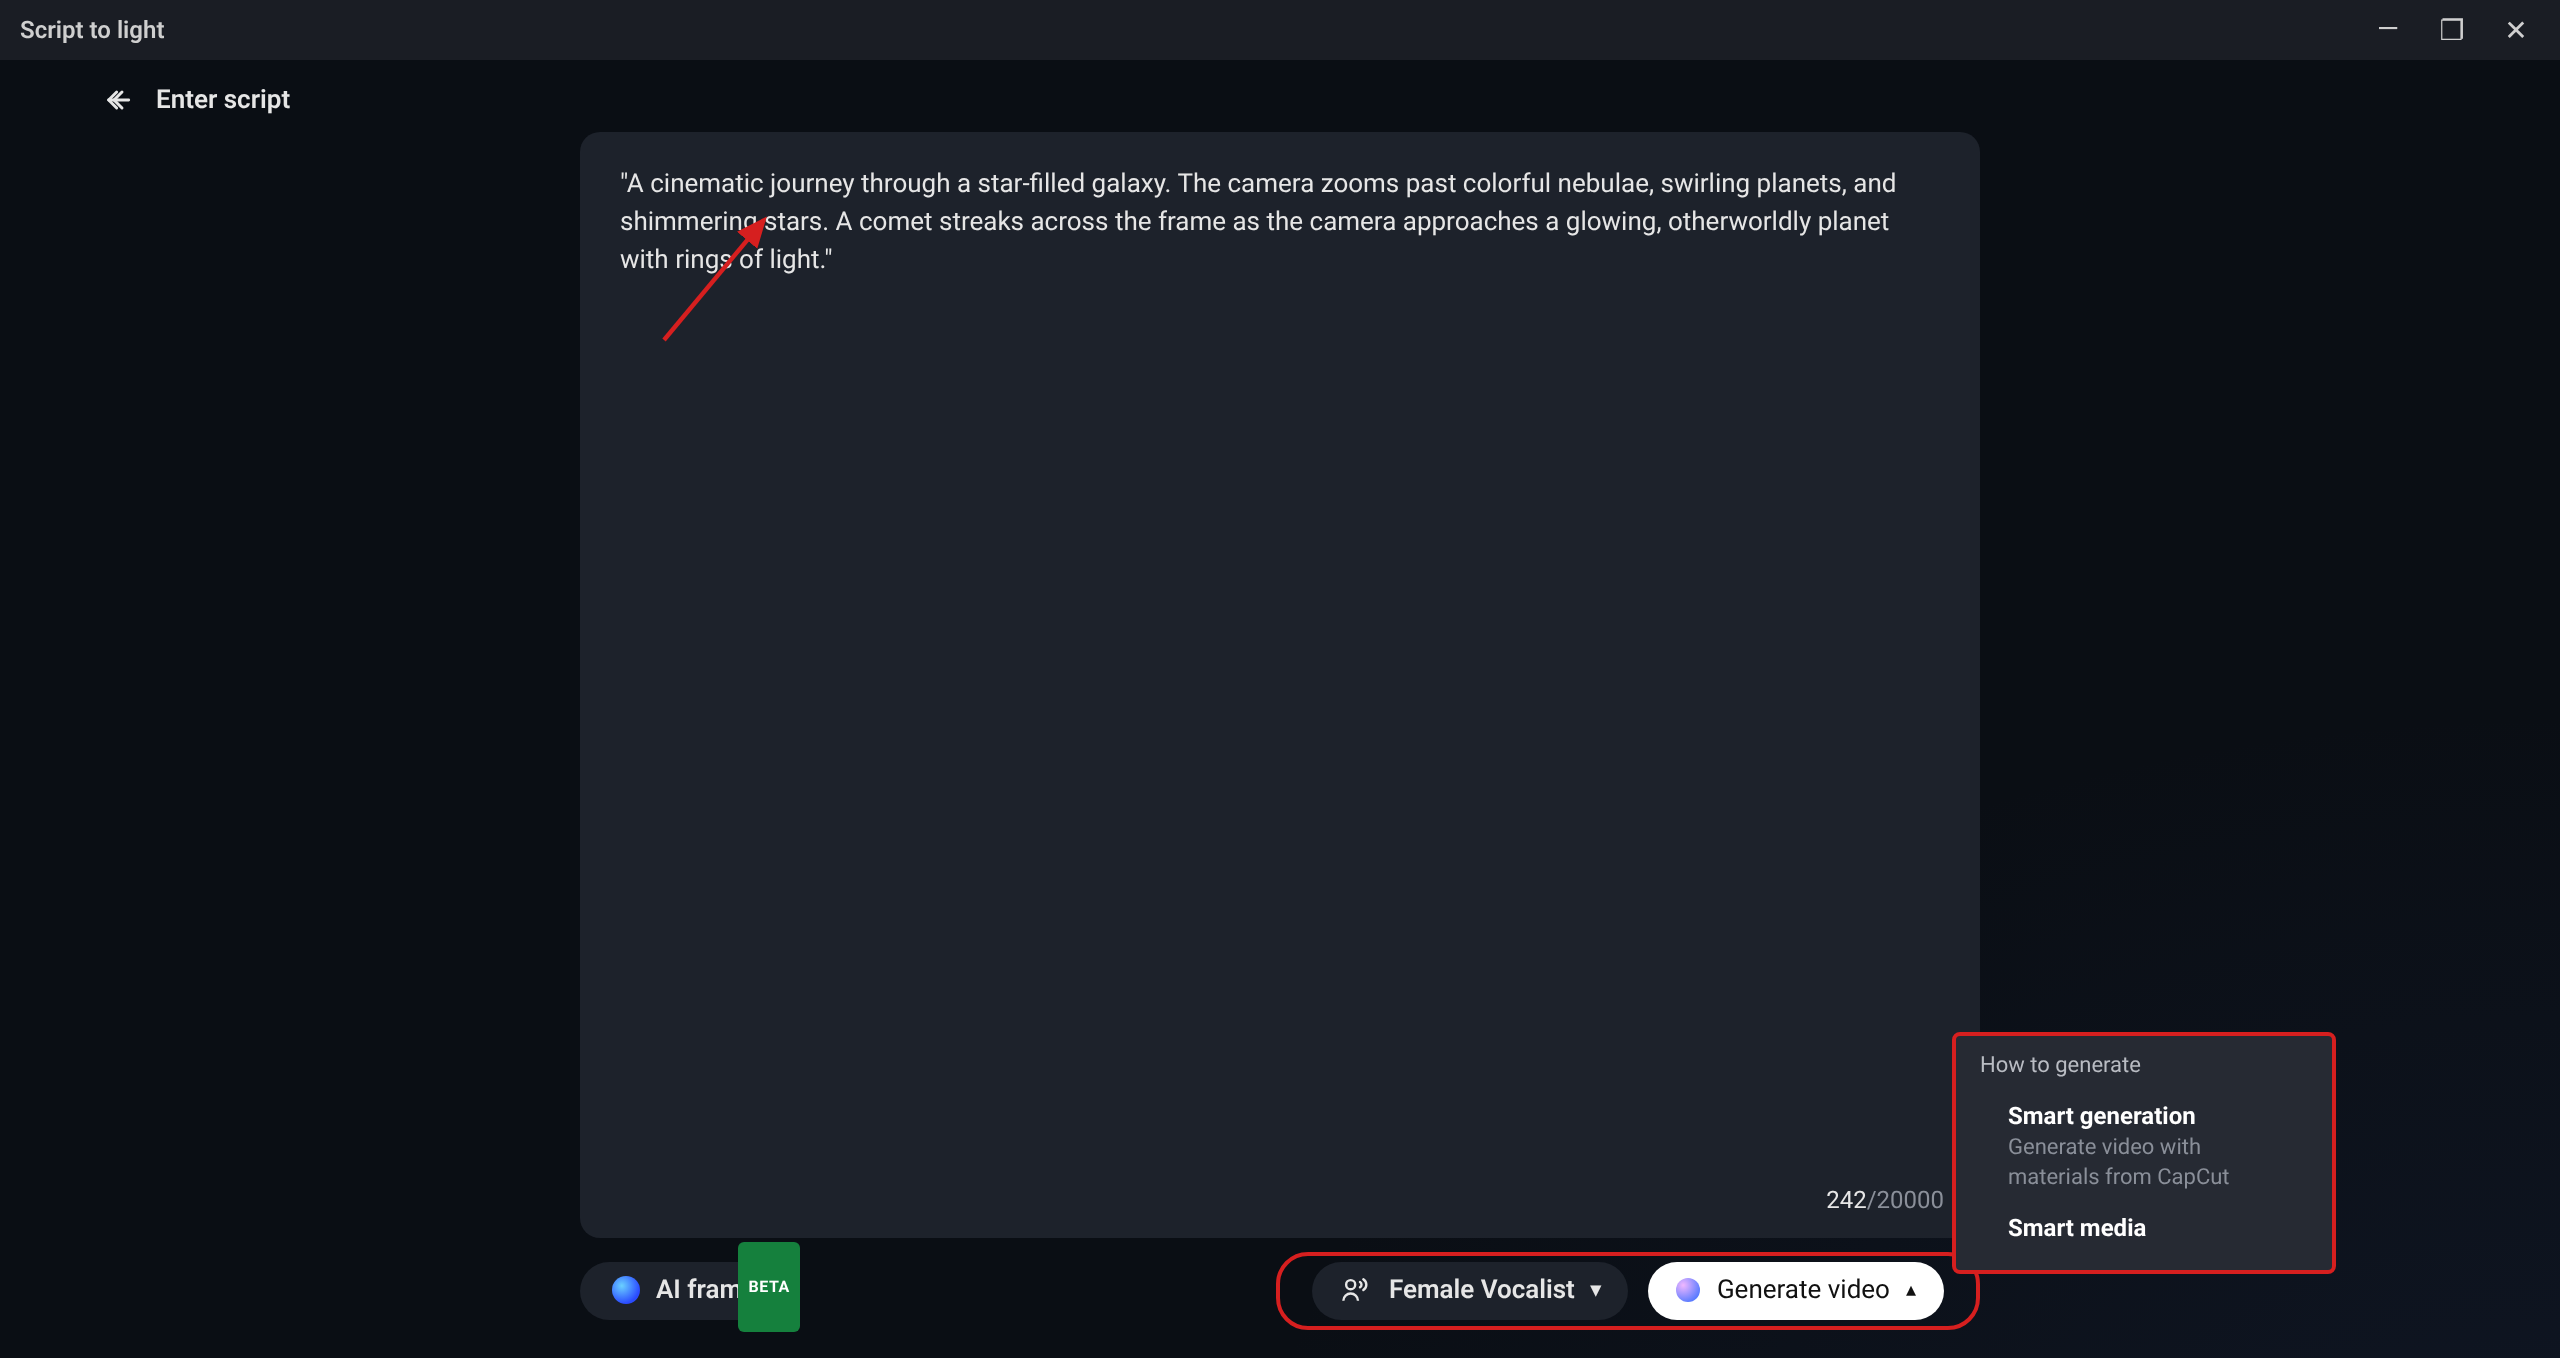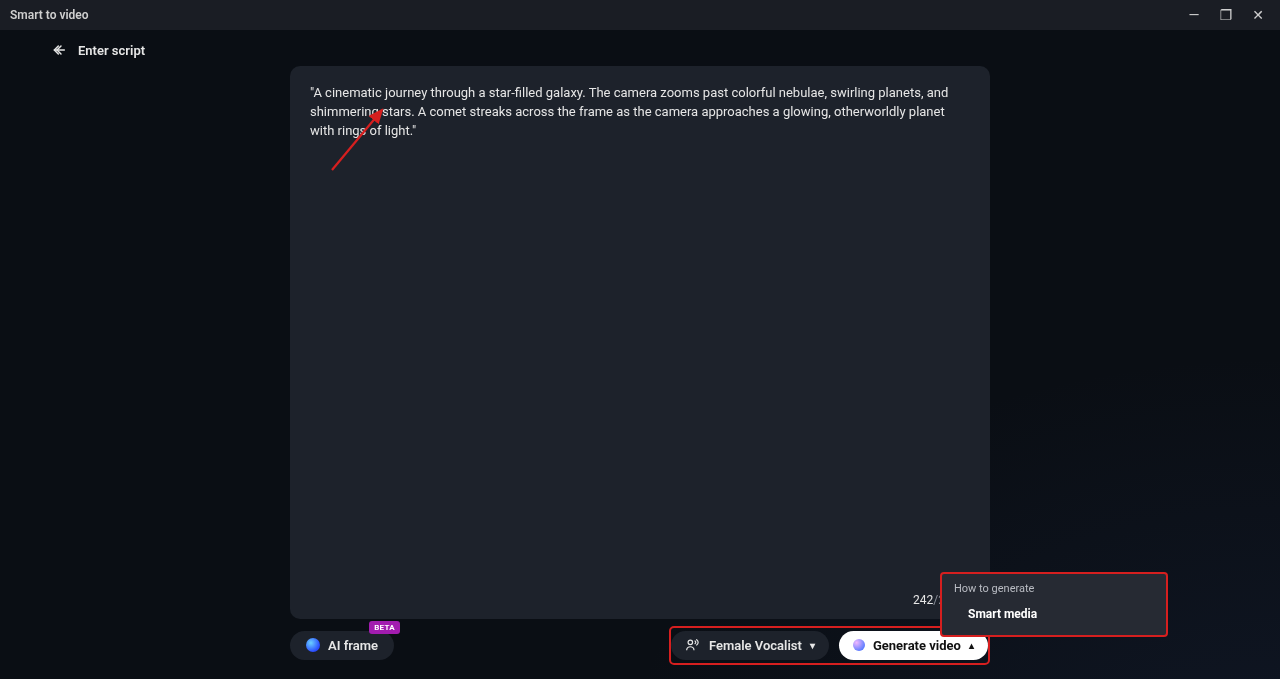--- a/index.html
+++ b/index.html
@@ -16,45 +16,45 @@
   .script-text { color: #e6e6e6; font-size: 13px; line-height: 1.45; }
   .char-count { position: absolute; right: 18px; bottom: 12px; font-size: 12px; color: #8a8f99; }
   .char-count .cur { color: #e6e6e6; }
 
   
   .arrow-annot { position: absolute; top: 80px; left: 312px; pointer-events: none; }
 
   .footer-bar { position: absolute; left: 0; right: 0; bottom: 12px; height: 44px; display: flex; align-items: center; padding: 0 290px; justify-content: space-between; }
   .ai-writer { position: relative; display: flex; align-items: center; gap: 8px; background: #1d222b; border-radius: 18px; padding: 7px 16px; font-size: 13px; font-weight: 600; cursor: pointer; }
   .ai-icon { width: 14px; height: 14px; border-radius: 50%; background: radial-gradient(circle at 35% 35%, #6ad0ff, #2a4bff 70%); }
-  .beta-badge { position: absolute; top: -10px; right: -6px; background: #a21caf; color: #fff; font-size: 8px; font-weight: 700; padding: 2px 5px; border-radius: 3px; letter-spacing: 0.3px; }
+  .beta-badge { position: absolute; top: -10px; right: -6px; background: #15803d; color: #fff; font-size: 8px; font-weight: 700; padding: 18px 5px; border-radius: 3px; letter-spacing: 0.3px; }
 
-  .right-controls { display: flex; gap: 10px; align-items: center; border: 2px solid #d61f1f; border-radius: 5px; padding: 3px 0; }
+  .right-controls { display: flex; gap: 10px; align-items: center; border: 2px solid #d61f1f; border-radius: 16px; padding: 3px 16px; }
   .voice-picker { display: flex; align-items: center; gap: 8px; background: #1d222b; border-radius: 18px; padding: 7px 14px; font-size: 13px; font-weight: 600; cursor: pointer; color: #e6e6e6; }
   .voice-icon { width: 16px; display: inline-flex; justify-content: center; }
   .caret { font-size: 10px; }
 
-  .gen-btn { display: flex; align-items: center; gap: 8px; background: #fff; color: #111; border-radius: 18px; padding: 7px 14px; font-size: 13px; font-weight: 700; cursor: pointer; }
+  .gen-btn { display: flex; align-items: center; gap: 8px; background: #fff; color: #111; border-radius: 18px; padding: 7px 14px; font-size: 13px; font-weight: 400; cursor: pointer; }
   .gen-dot { width: 12px; height: 12px; border-radius: 50%; background: radial-gradient(circle at 30% 30%, #f0b7ff, #5a7bff 75%); }
   .caret-up { font-size: 10px; }
 
-  .popup { position: absolute; right: 112px; bottom: 42px; width: 228px; background: #262a33; border: 2px solid #d61f1f; border-radius: 4px; padding: 8px 29px 10px 12px; }
+  .popup { position: absolute; right: 112px; bottom: 42px; width: 192px; background: #262a33; border: 2px solid #d61f1f; border-radius: 4px; padding: 8px 29px 10px 12px; }
   .popup-title { font-size: 11px; color: #b9bcc3; margin-bottom: 6px; }
   .popup-item { padding: 6px 0 4px 14px; }
   .popup-item .pi-title { font-size: 12px; font-weight: 700; color: #fff; }
   .popup-item .pi-desc { font-size: 11px; color: #8a8f99; line-height: 1.35; margin-top: 2px; }
 
   
   .bg-grad { position: absolute; inset: 30px 0 0 0; background: radial-gradient(ellipse 1100px 700px at 100% 115%, rgba(40,60,110,0.18), transparent 60%); pointer-events: none; }
 </style>
 </head>
 <body>
 
 <div class="titlebar">
-  <span>Smart to video</span>
+  <span>Script to light</span>
 </div>
 
 <div class="win-controls">
   <div class="win-btn">—</div>
   <div class="win-btn">❐</div>
   <div class="win-btn">✕</div>
 </div>
 
 <div class="bg-grad"></div>
 
@@ -111,15 +111,19 @@
       <span class="gen-dot"></span>
       <span>Generate video</span>
       <span class="caret-up">▴</span>
     </div>
   </div>
 </div>
 
 <div class="popup">
   <div class="popup-title">How to generate</div>
   <div class="popup-item">
+    <div class="pi-title">Smart generation</div>
+    <div class="pi-desc">Generate video with materials from CapCut</div>
+  </div>
+  <div class="popup-item">
     <div class="pi-title">Smart media</div>
   </div>
 </div>
 
 </body></html>

